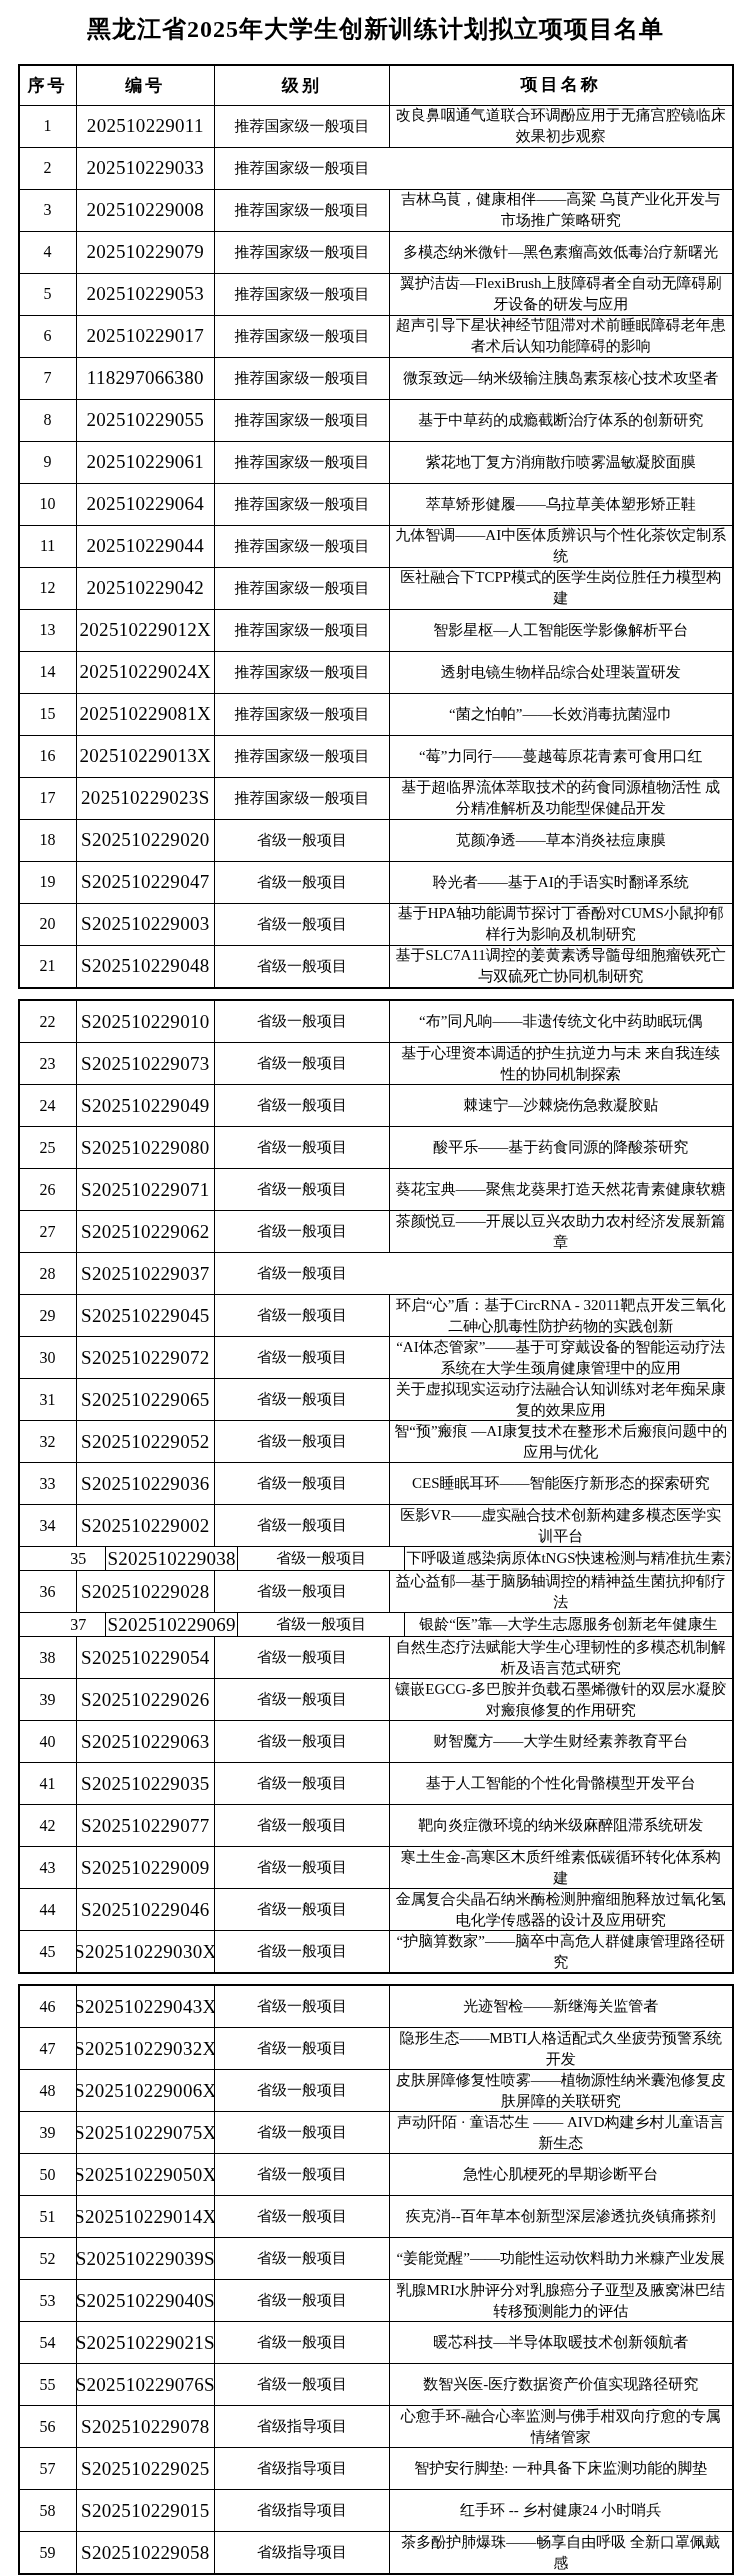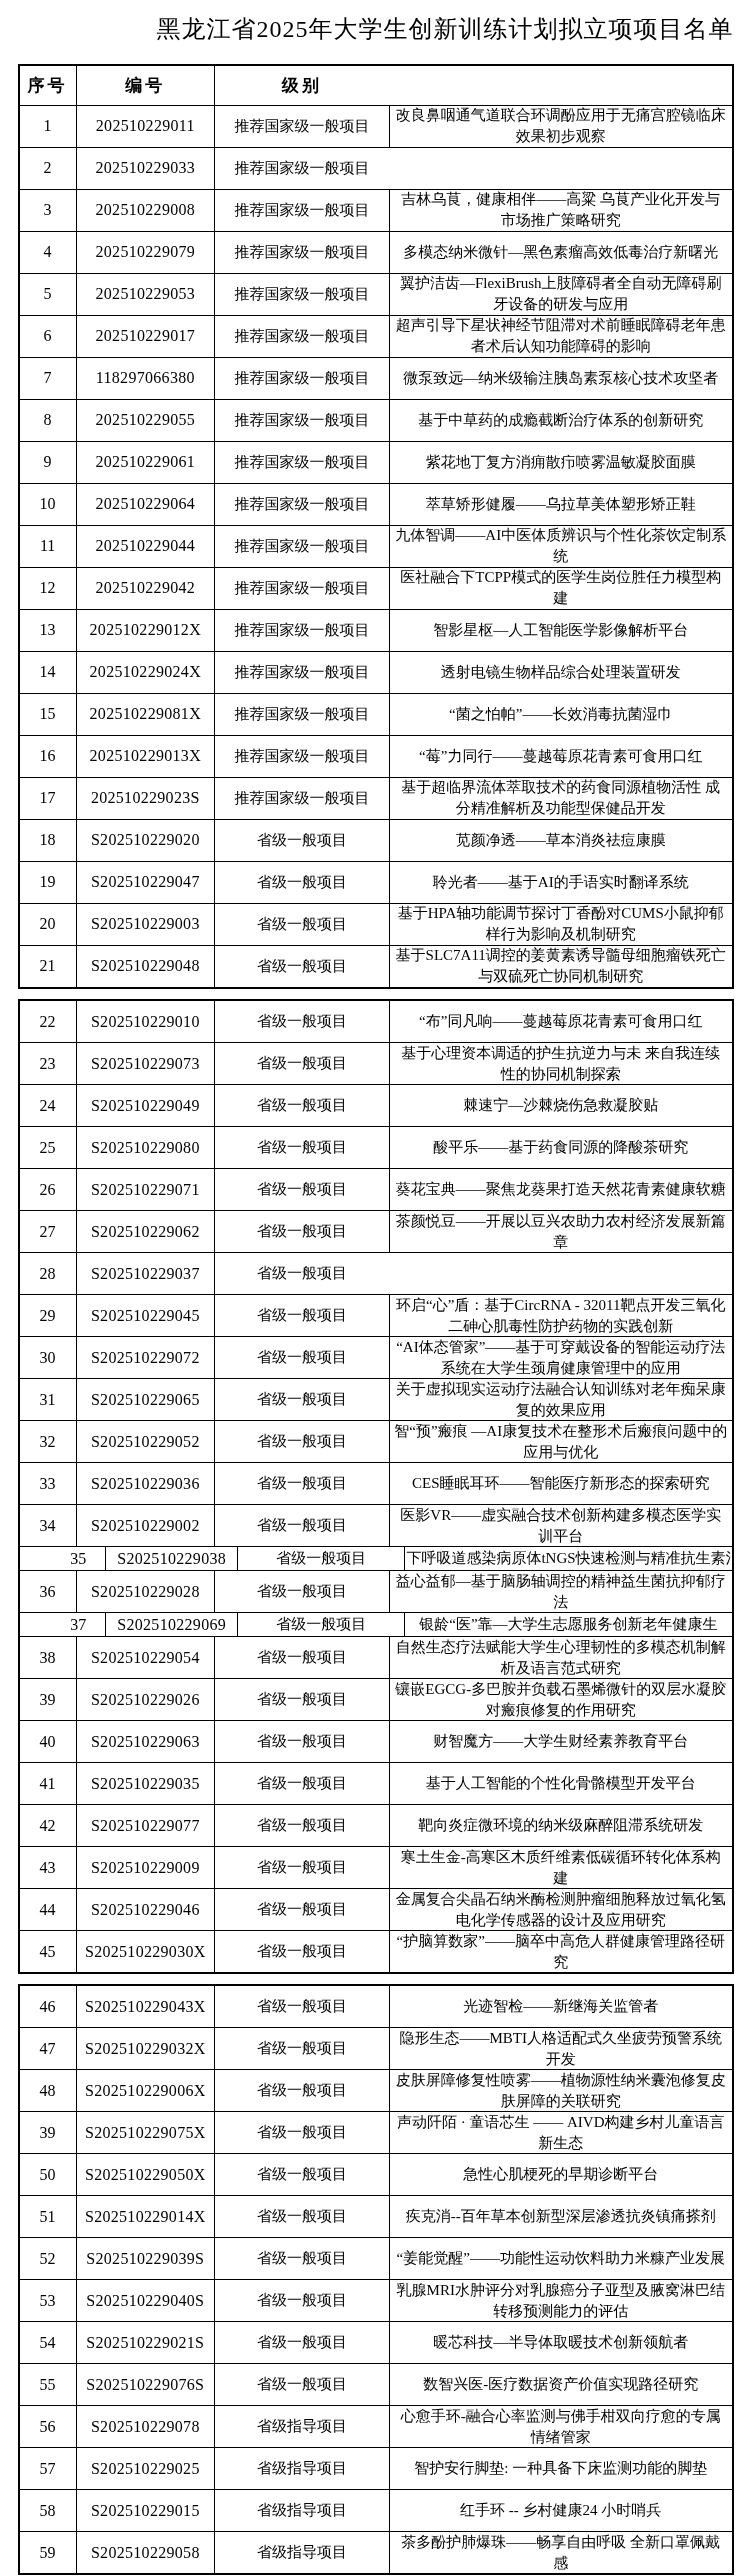--- a/index.html
+++ b/index.html
@@ -11,23 +11,23 @@
     width: 751px;
     font-family: "Liberation Serif", "DejaVu Serif", serif;
     color: #000;
   }
   .doc {
     padding: 8.2px 0 13.4px 0;
   }
   .page-title {
     width: 716px;
     margin: 7.2px auto 19.6px auto;
-    text-align: right;
+    text-align: center;
     font-size: 24px;
-    font-weight: normal;
+    font-weight: bold;
     letter-spacing: 1px;
     line-height: 1.2;
   }
   .table-root {
     width: 716px;
     margin: 0 auto;
   }
   .section {
     border: 2.1px solid #000;
     margin-bottom: 10.3px;
@@ -56,21 +56,21 @@
     text-align: center;
     border-left: 1.5px solid #000;
     box-sizing: border-box;
     padding: 1px 4.1px;
     overflow: hidden;
   }
   .cell:first-child {
     border-left: none;
   }
   .c-index { width: 7.9%;  font-size: 16px; }
-  .c-code  { width: 19.4%; font-size: 16px; letter-spacing: 0.3px; }
+  .c-code  { width: 19.4%; font-size: 19px; letter-spacing: 0.3px; }
   .c-level { width: 24.6%; font-size: 15px; }
   .c-name  { width: 48.1%; font-size: 15px; line-height: 1.4; }
   .row.header .cell {
     font-weight: bold;
     font-size: 17px;
     letter-spacing: 3.1px;
   }
   .c-name .inner {
     width: 100%;
   }
@@ -84,20 +84,21 @@
 
 <div class="doc">
   <div class="page-title">黑龙江省2025年大学生创新训练计划拟立项项目名单</div>
 
   <div class="table-root" id="table-root">
     <div class="section" id="section-0">
       <div class="row header">
         <div class="cell c-index">序号</div>
         <div class="cell c-code">编号</div>
         <div class="cell c-level">级别</div>
+        <div class="cell c-name">项目名称</div>
       </div>
     <div class="row">
           <div class="cell c-index">1</div>
           <div class="cell c-code">202510229011</div>
           <div class="cell c-level">推荐国家级一般项目</div>
           <div class="cell c-name">
             <div class="inner">改良鼻咽通气道联合环调酚应用于无痛宫腔镜临床效果初步观察</div>
           </div>
         </div>
         <div class="row">
@@ -257,21 +258,21 @@
             <div class="inner">基于SLC7A11调控的姜黄素诱导髓母细胞瘤铁死亡与双硫死亡协同机制研究</div>
           </div>
         </div>
       </div>
   <div class="section">
         <div class="row">
           <div class="cell c-index">22</div>
           <div class="cell c-code">S202510229010</div>
           <div class="cell c-level">省级一般项目</div>
           <div class="cell c-name">
-            <div class="inner">“布”同凡响——蔓越莓原花青素可食用口红</div>
+            <div class="inner">“布”同凡响——非遗传统文化中药助眠玩偶</div>
           </div>
         </div>
         <div class="row">
           <div class="cell c-index">23</div>
           <div class="cell c-code">S202510229073</div>
           <div class="cell c-level">省级一般项目</div>
           <div class="cell c-name">
             <div class="inner">基于心理资本调适的护生抗逆力与未 来自我连续性的协同机制探索</div>
           </div>
         </div>

